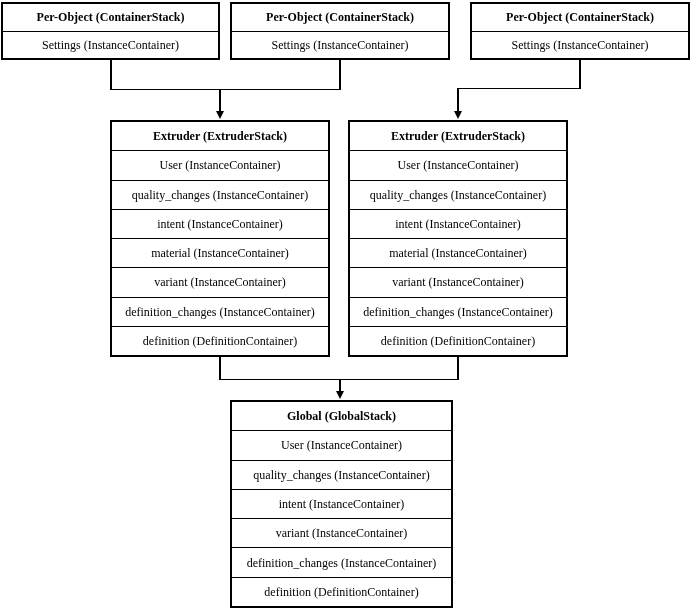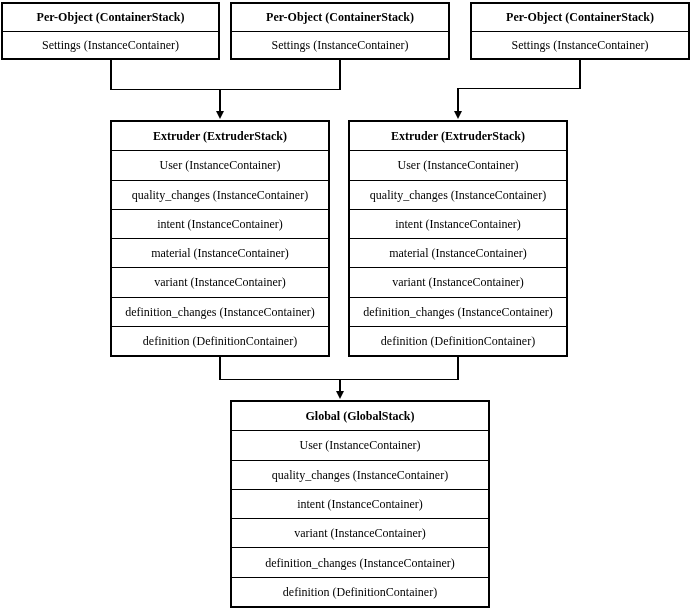--- a/index.html
+++ b/index.html
@@ -96,21 +96,21 @@
     <div class="cell">definition_changes (InstanceContainer)</div>
     <div class="cell">definition (DefinitionContainer)</div>
   </div>
 
   <div class="line" style="left:219.2px; top:357px; width:1.5px; height:22.5px;"></div>
   <div class="line" style="left:457.2px; top:357px; width:1.5px; height:22.5px;"></div>
   <div class="line" style="left:219.2px; top:378.5px; width:239.5px; height:1.5px;"></div>
   <div class="line" style="left:339.2px; top:378.5px; width:1.5px; height:13px;"></div>
   <div class="arrowhead" style="left:335.5px; top:390.5px;"></div>
 
-  <div class="box" style="left:230px; top:400px; width:260px; height:208px;">
+  <div class="box" style="left:230px; top:400px; width:223px; height:208px;">
     <div class="cell hdr">Global (GlobalStack)</div>
     <div class="cell">User (InstanceContainer)</div>
     <div class="cell">quality_changes (InstanceContainer)</div>
     <div class="cell">intent (InstanceContainer)</div>
     <div class="cell">variant (InstanceContainer)</div>
     <div class="cell">definition_changes (InstanceContainer)</div>
     <div class="cell">definition (DefinitionContainer)</div>
   </div>
 
 </div>

